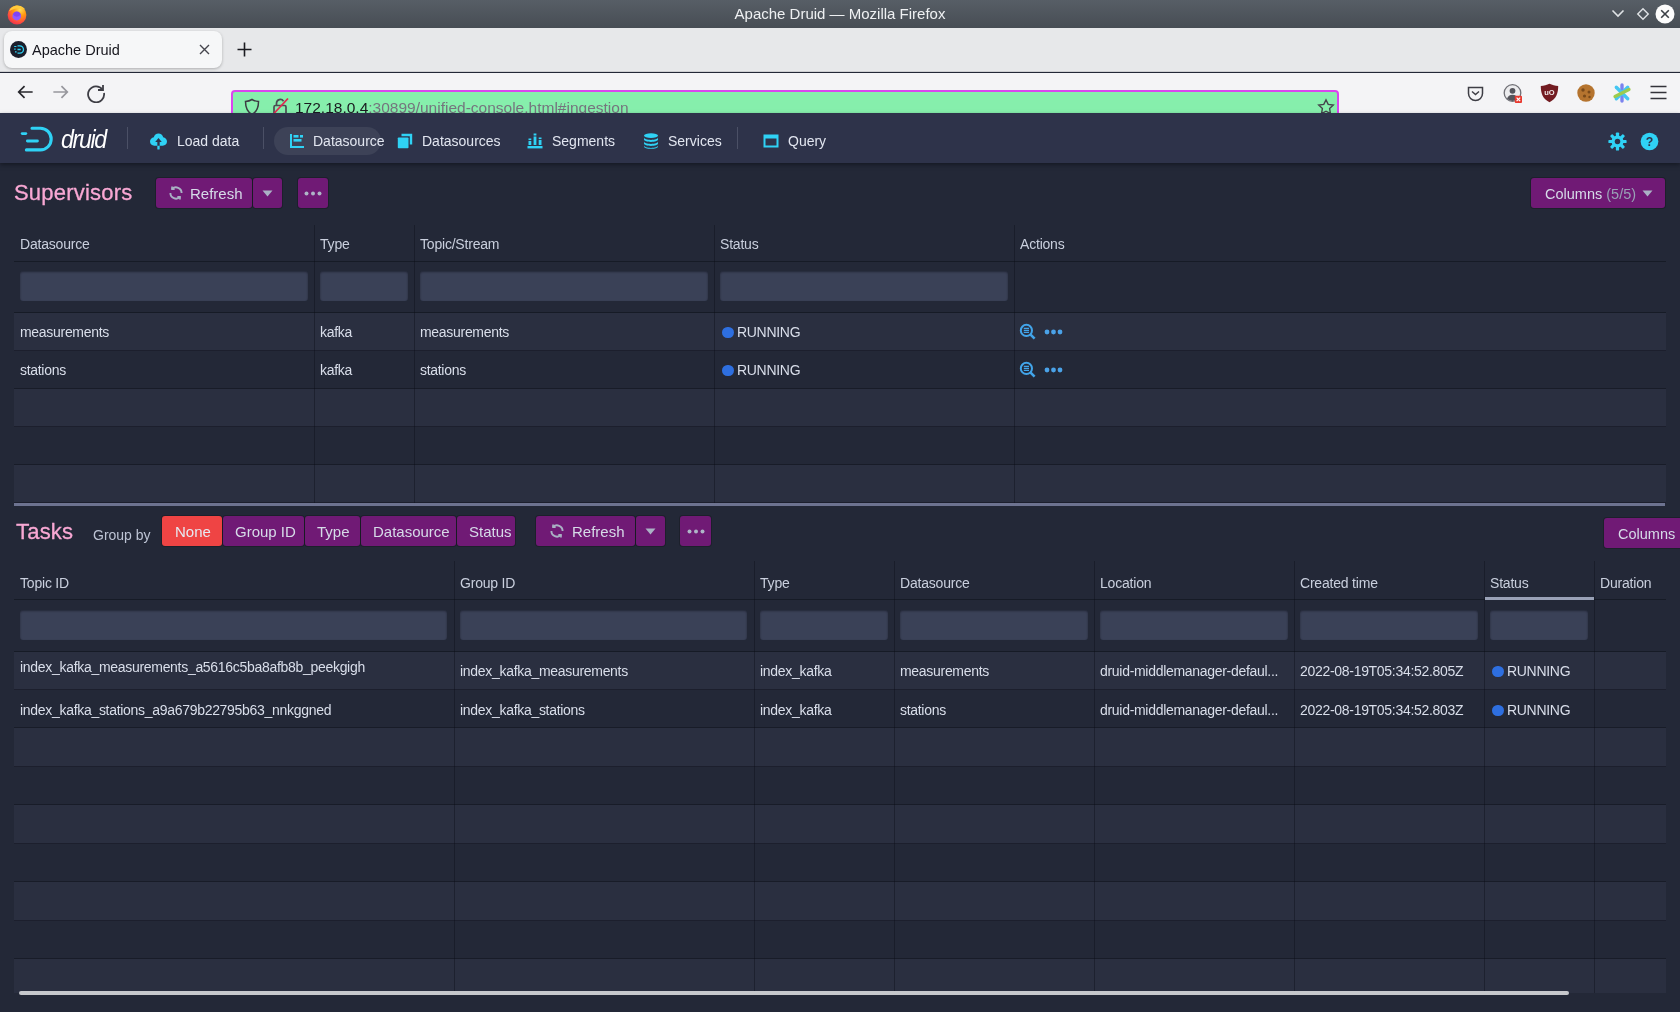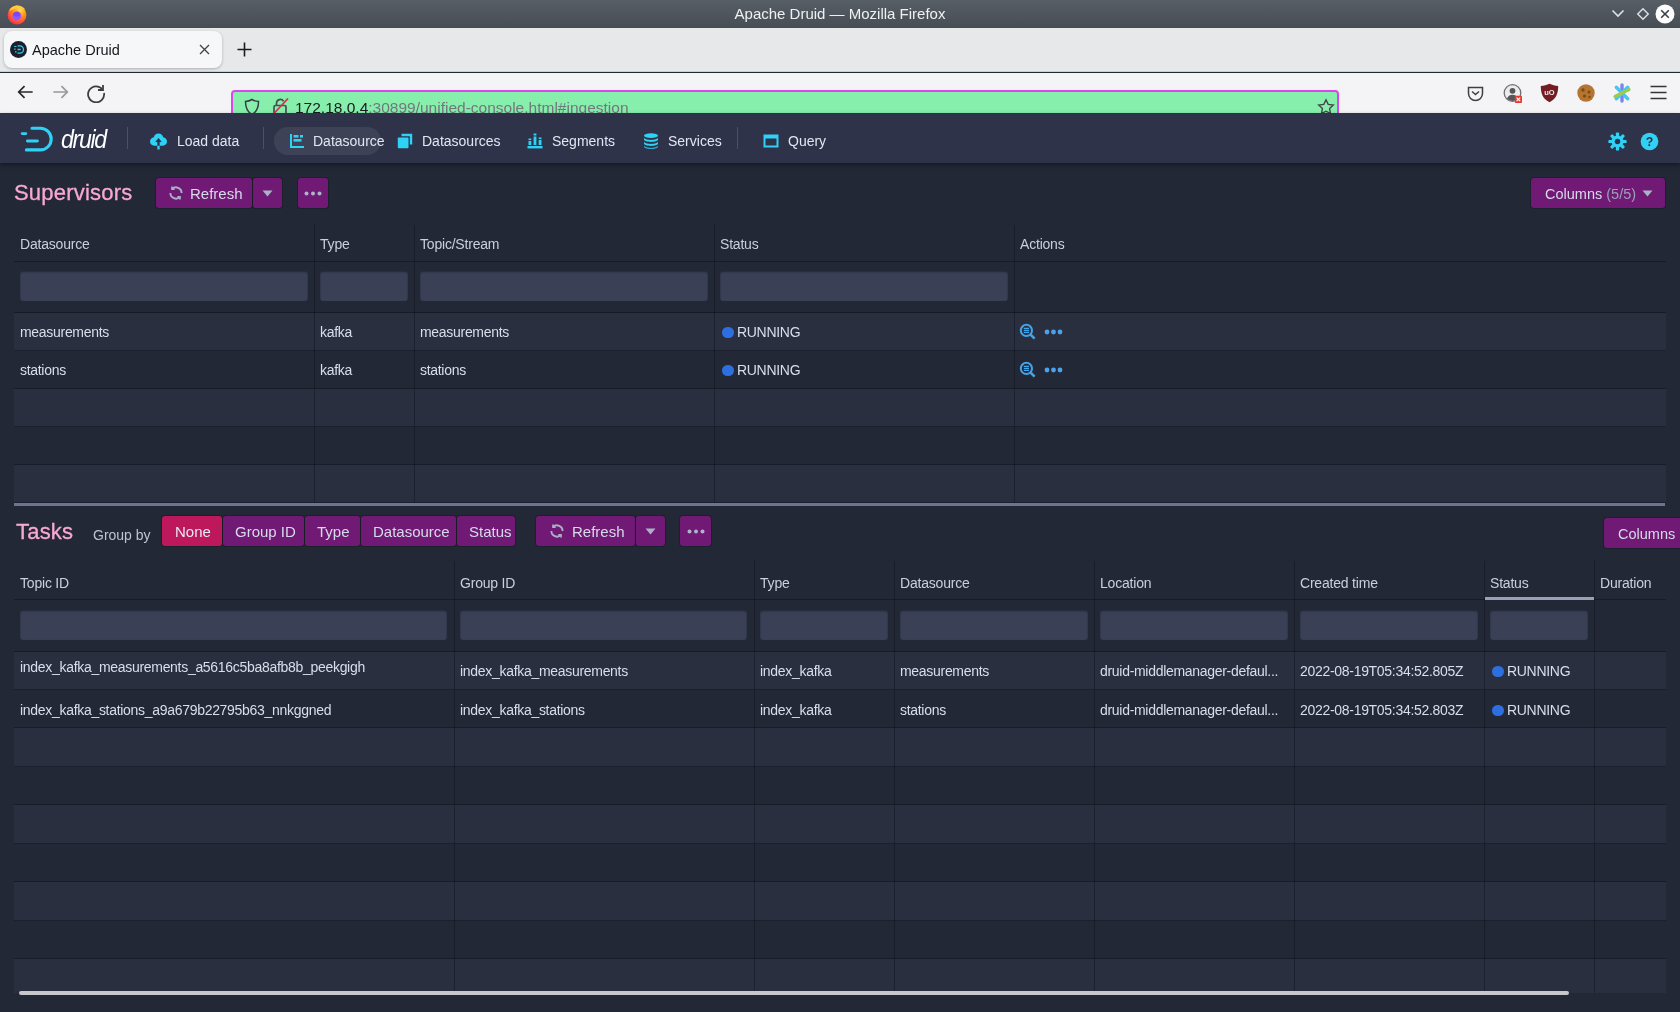--- a/index.html
+++ b/index.html
@@ -17,21 +17,21 @@
 #toolbar { left:0; top:73px; width:1680px; height:40px; background:#f4f4f6; }
 #urlbox { left:231px; top:3.5px; width:1108px; height:31px; background:#86efac; border:2px solid #d946ef; border-radius:4px;margin-top:13px; }
 .urltext { top:7px; font-size:15.5px; }
 
 #dnav { left:0; top:113px; width:1680px; height:50px; background:#2e334a; box-shadow:0 2px 4px rgba(10,12,20,.5); }
 .navitem { top:20px; font-size:14px; color:#e2e6f0;text-align:center; }
 .navsep { top:14px; width:1px; height:22px; background:#4b5066; }
 #ingpill { left:274px; top:14px; width:107px; height:28px; background:#3d4257; border-radius:14px; }
 
 .btn { background:#701a75; border-radius:3px; color:#d6dbe8; box-shadow:0 0 0 1px rgba(17,20,24,.4); }
-.btn-dark { background:#be185d; }
+.btn-dark { background:#ef4444; }
 .h1 { font-size:22px; font-weight:400; -webkit-text-stroke:0.3px currentColor; letter-spacing:0.2px; color:#f9a8d4; }
 .hdrtxt { font-size:14px; letter-spacing:-0.2px; color:#c9cfdd; }
 .celltxt { font-size:14px; letter-spacing:-0.3px; color:#d9deea; }
 .finput { background:#3a4157; border-radius:3px; height:30px; box-shadow:inset 0 1px 2px rgba(12,14,22,.5); }
 .rowlight { background:#2a2f40; }
 .rborder { border-bottom:1px solid rgba(10,13,22,.45); }
 .dot { width:11.5px; height:11.5px; border-radius:50%; background:#2e6fe0; }
 svg { display:block; }
 </style>
 </head>

